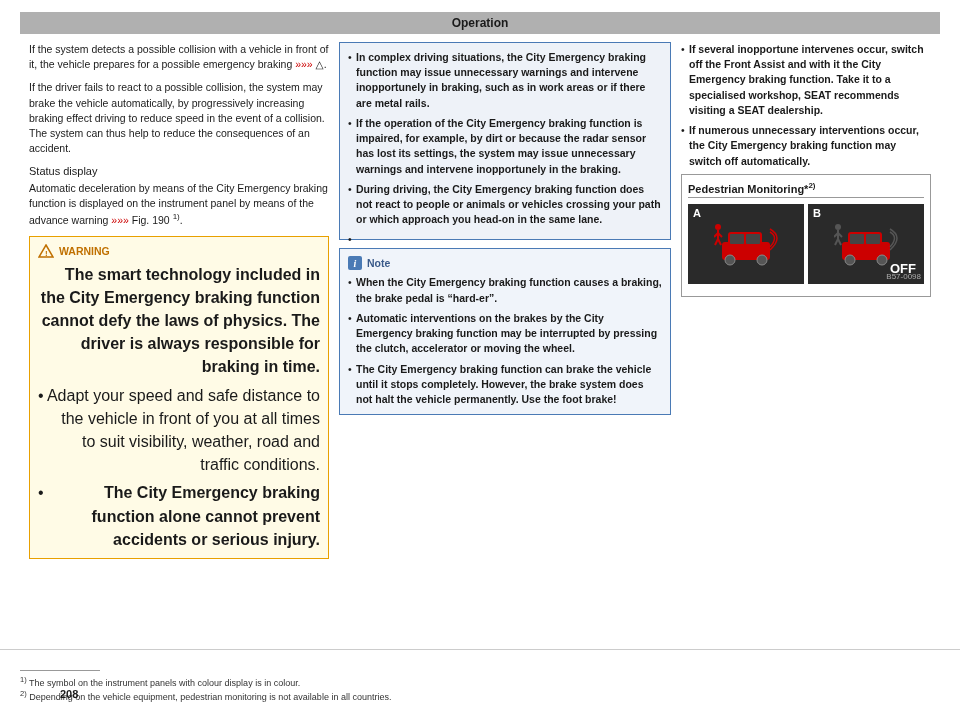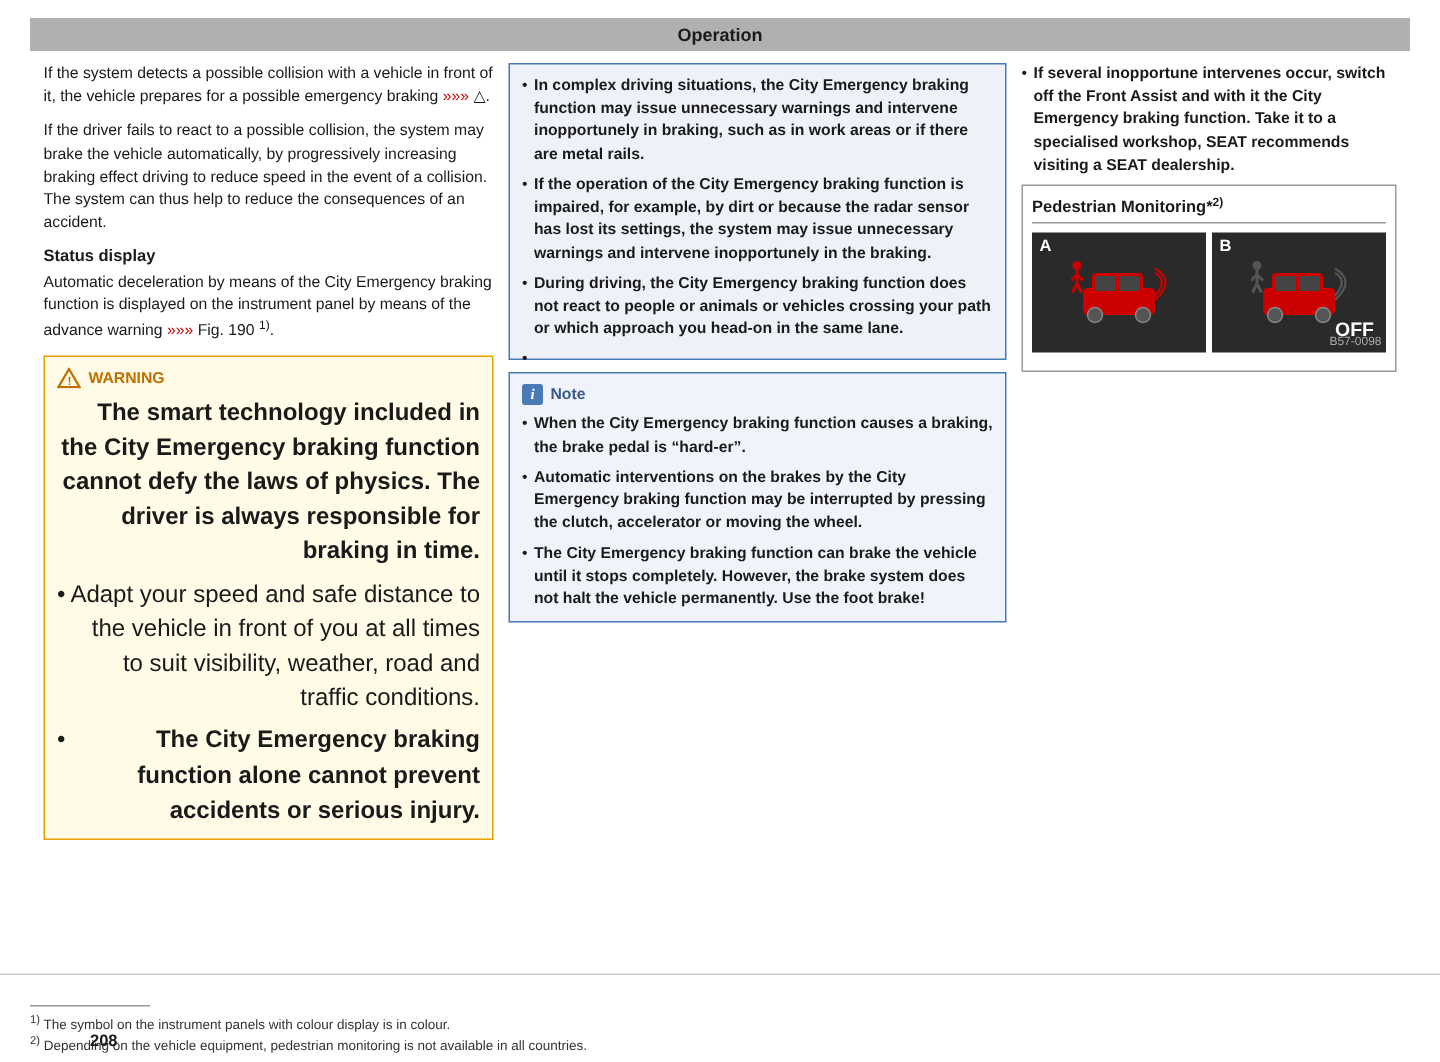--- a/index.html
+++ b/index.html
@@ -46,21 +46,21 @@
       width: 250px;
       flex-shrink: 0;
     }
     .main-text {
       font-size: 10.5px;
       line-height: 1.45;
       margin-bottom: 8px;
       color: #1a1a1a;
     }
     .section-title {
-      font-weight: bold;
+      font-weight: normal;
       font-size: 11px;
       margin: 8px 0 4px 0;
     }
     .warning-box {
       border: 1.5px solid #e8a000;
       background: #fffbe6;
       padding: 7px 8px;
       margin-top: 8px;
     }
     .warning-header {
@@ -335,20 +335,24 @@
           <span></span>
         </div>
       </div>
     </div>
 
     <div class="right-col">
       <div class="right-bullet">
         <strong><span>If several inopportune intervenes occur, switch off the Front Assist and with it the City Emergency braking function. Take it to a specialised workshop, SEAT recommends visiting a SEAT dealership.</span></strong>
         <span></span>
       </div>
+      <div class="right-bullet">
+        <strong><span>If numerous unnecessary interventions occur, the City Emergency braking function may switch off automatically.</span></strong>
+        <span></span>
+      </div>
 
       <div class="ped-monitor-section">
         <div class="ped-monitor-title">
           <span>Pedestrian Monitoring*</span><span class="superscript-ref">2)</span>
         </div>
         <div class="ped-images">
           <div class="ped-img">
             <span class="ped-label">A</span>
 
             <svg width="65" height="55" viewBox="0 0 65 55">

